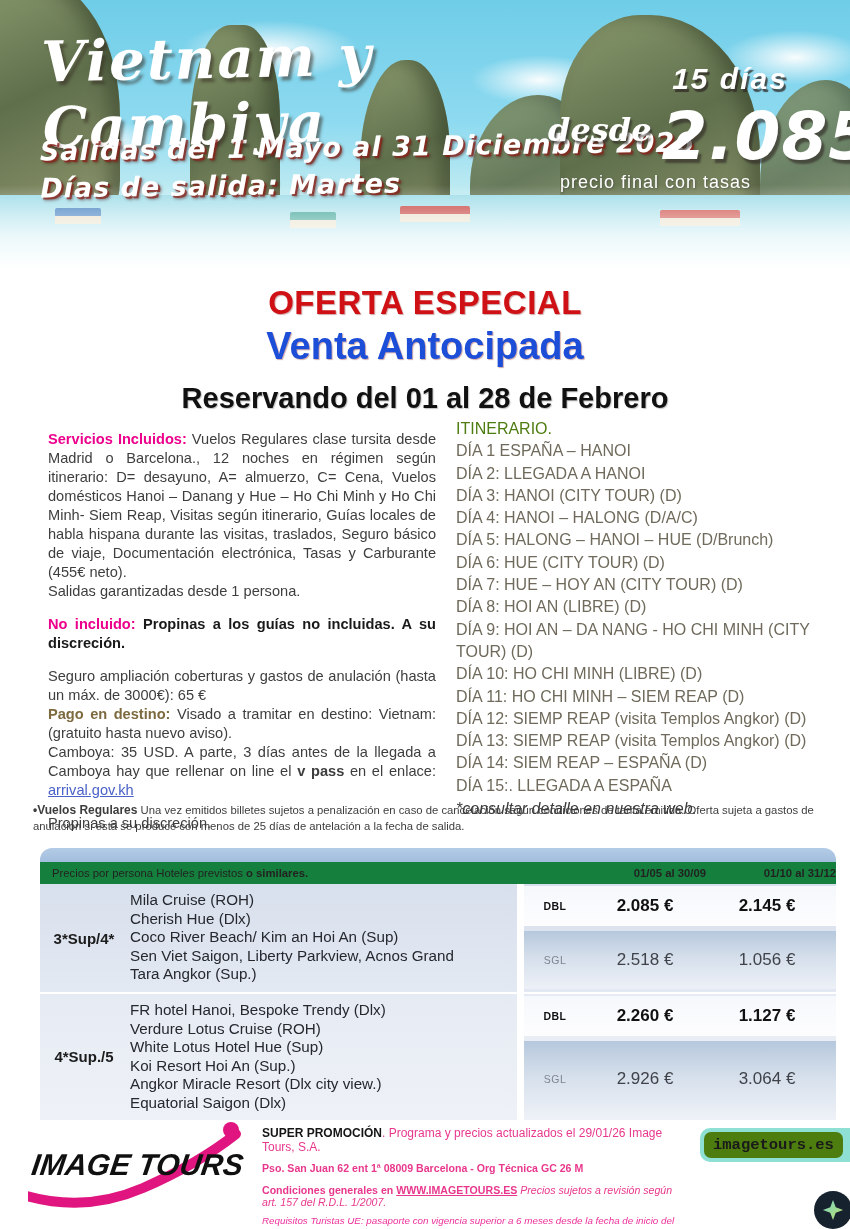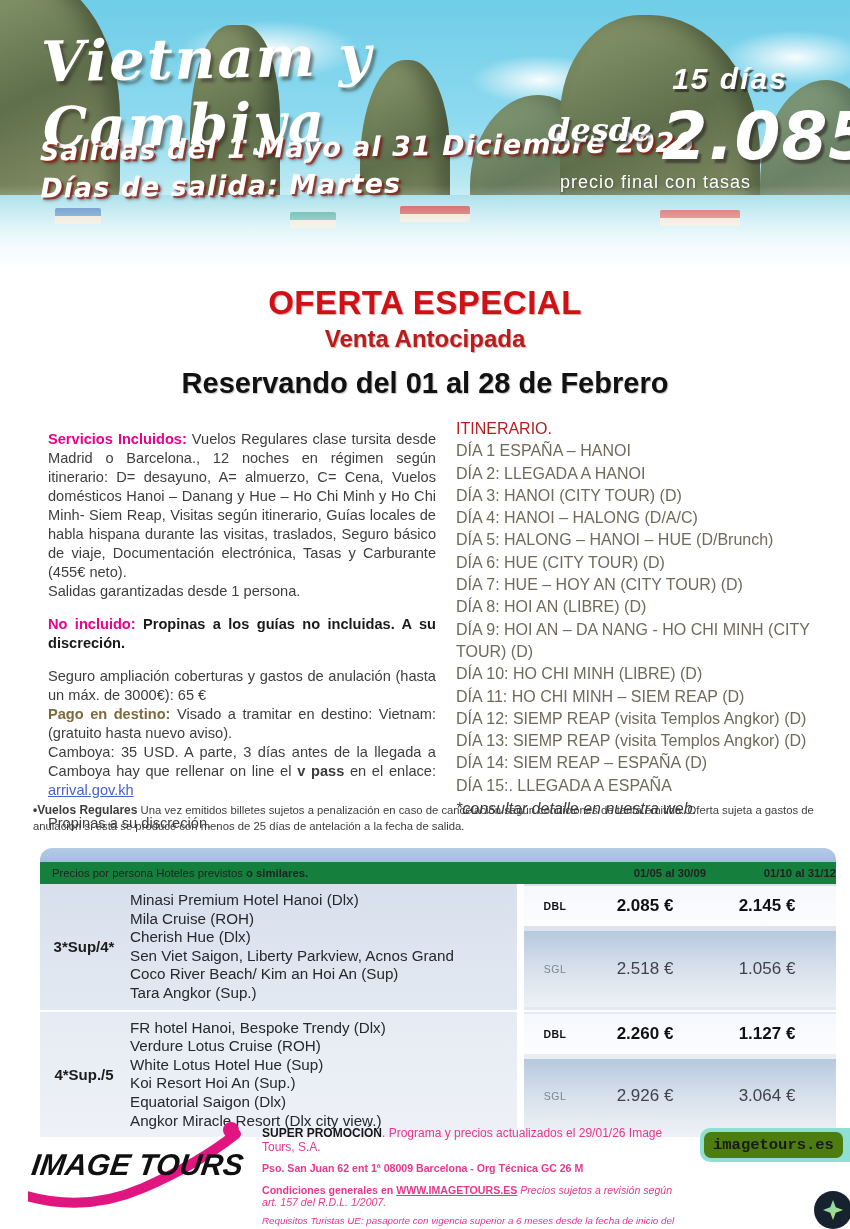--- a/index.html
+++ b/index.html
@@ -31,36 +31,36 @@
   .hero-price .desde{font-family:"DejaVu Serif",serif;font-style:italic;font-weight:700;font-size:32px;
       text-shadow:2px 3px 2px rgba(50,45,40,.7);vertical-align:18px;margin-right:10px;}
   .hero-price .amount{font-style:italic;font-weight:800;font-size:66px;letter-spacing:1px;
       font-family:"DejaVu Sans",sans-serif;text-shadow:3px 4px 2px rgba(50,45,40,.65);}
   .hero-pricenote{position:absolute;left:560px;top:172px;width:285px;color:#fff;
       font-weight:400;font-size:18px;letter-spacing:1px;text-shadow:1px 1px 2px rgba(60,60,60,.5);}
 
   
   .offer{position:absolute;left:0;top:284px;width:850px;text-align:center;}
   .offer .l1{color:#cf1115;font-weight:800;font-size:33px;letter-spacing:.5px;text-shadow:1px 1px 1px rgba(120,10,10,.35);}
-  .offer .l2{color:#b91c1c;font-weight:800;font-size:24px;margin-top:3px;text-shadow:1px 1px 1px rgba(120,10,10,.35);}
+  .offer .l2{color:#1d4ed8;font-weight:800;font-size:38px;margin-top:3px;text-shadow:1px 1px 1px rgba(120,10,10,.35);}
   .offer .l3{color:#111;font-weight:800;font-size:29px;margin-top:14px;text-shadow:1px 1px 1px rgba(60,60,60,.3);}
 
   
   .leftcol{position:absolute;left:48px;top:430px;width:388px;color:#3e3e3e;font-size:14.6px;line-height:19px;text-align:justify;}
   .lbl-pink{color:#ec008c;font-weight:700;}
   .lbl-olive{color:#7d6b3f;font-weight:700;}
   .leftcol .blk{margin-bottom:0;}
   .leftcol .mt{margin-top:14px;}
   .leftcol .notinc{font-weight:700;color:#1a1a1a;}
   .leftcol a{color:#4a62c8;text-decoration:underline;}
   .vpass{font-weight:700;}
 
   
   .itin{position:absolute;left:456px;top:418px;width:392px;color:#6f6a5b;font-size:16px;line-height:22.3px;}
-  .itin .t{color:#b91c1c;}
+  .itin .t{color:#4d7c0f;}
   .itin .note{font-style:italic;color:#3c3c3c;margin-top:1px;}
 
   
   .fineprint{position:absolute;left:33px;top:803px;width:800px;color:#3d3d3d;font-size:11.3px;line-height:15.5px;}
   .fineprint b{font-size:12px;}
 
   
   .ptable{position:absolute;left:40px;top:848px;width:796px;}
   .pt-bar{height:14px;background:linear-gradient(180deg,#b3cbe6,#a2bedd);border-radius:12px 12px 0 0;}
   .pt-head{display:flex;align-items:center;background:#15803d;padding:5px 0 5px 12px;font-size:11.3px;color:#222;}
@@ -193,25 +193,24 @@
     <div class="pt-bar"></div>
     <div class="pt-head">
       <div class="note"><span>Precios por persona Hoteles previstos </span><b>o similares.</b></div>
       <div class="season">01/05 al 30/09</div>
       <div class="season">01/10 al 31/12</div>
     </div>
 
     <div class="pt-row r0">
       <div class="pt-cat">3*Sup/4*</div>
       <div class="pt-hotels">
-          <div>Minasi Premium Hotel Hanoi (Dlx)</div>
           <div>Mila Cruise (ROH)</div>
           <div>Cherish Hue (Dlx)</div>
+          <div>Coco River Beach/ Kim an Hoi An (Sup)</div>
           <div>Sen Viet Saigon, Liberty Parkview, Acnos Grand</div>
-          <div>Coco River Beach/ Kim an Hoi An (Sup)</div>
           <div>Tara Angkor (Sup.)</div>
         </div>
       <div class="pt-prices">
         <div class="pt-sub dbl">
           <div class="tag">DBL</div>
           <div class="p">2.085 €</div>
           <div class="p">2.145 €</div>
         </div>
         <div class="pt-sub sgl">
           <div class="tag">SGL</div>
@@ -221,22 +220,22 @@
       </div>
     </div>
 
     <div class="pt-row r1">
       <div class="pt-cat">4*Sup./5</div>
       <div class="pt-hotels">
           <div>FR hotel Hanoi, Bespoke Trendy (Dlx)</div>
           <div>Verdure Lotus Cruise (ROH)</div>
           <div>White Lotus Hotel Hue (Sup)</div>
           <div>Koi Resort Hoi An (Sup.)</div>
+          <div>Angkor Miracle Resort (Dlx city view.)</div>
           <div>Equatorial Saigon (Dlx)</div>
-          <div>Angkor Miracle Resort (Dlx city view.)</div>
         </div>
       <div class="pt-prices">
         <div class="pt-sub dbl">
           <div class="tag">DBL</div>
           <div class="p">2.260 €</div>
           <div class="p">1.127 €</div>
         </div>
         <div class="pt-sub sgl">
           <div class="tag">SGL</div>
           <div class="p">2.926 €</div>

